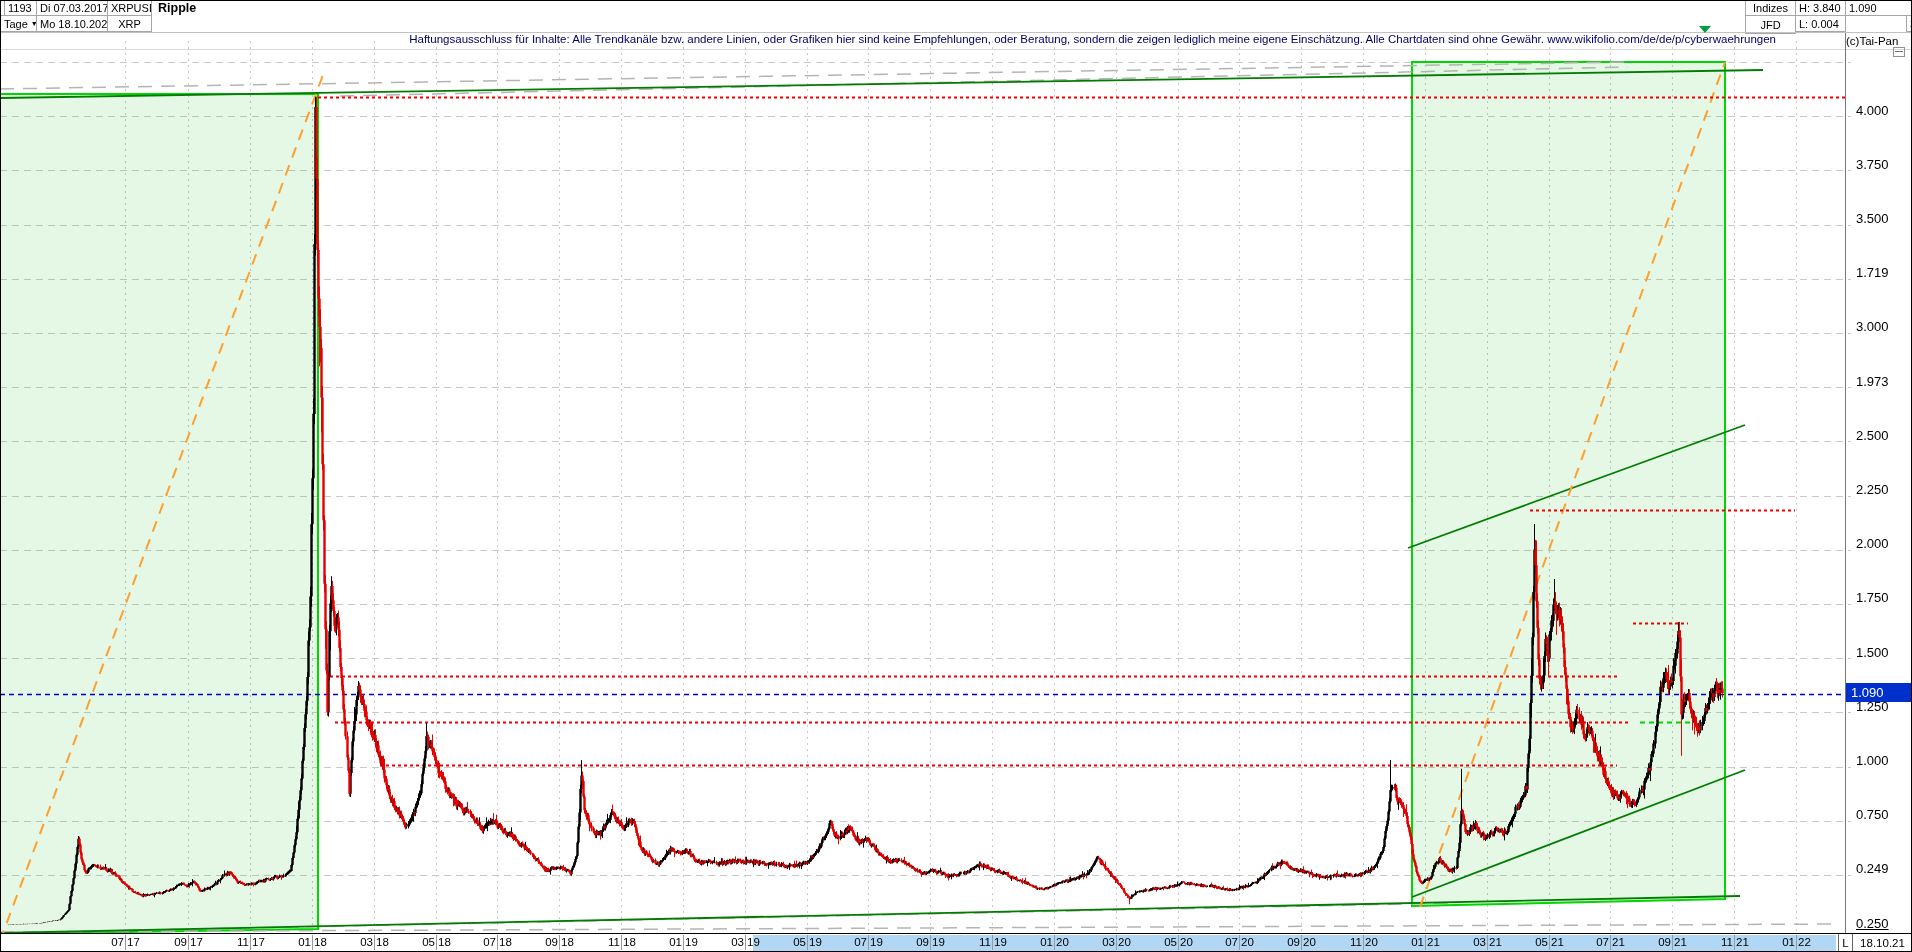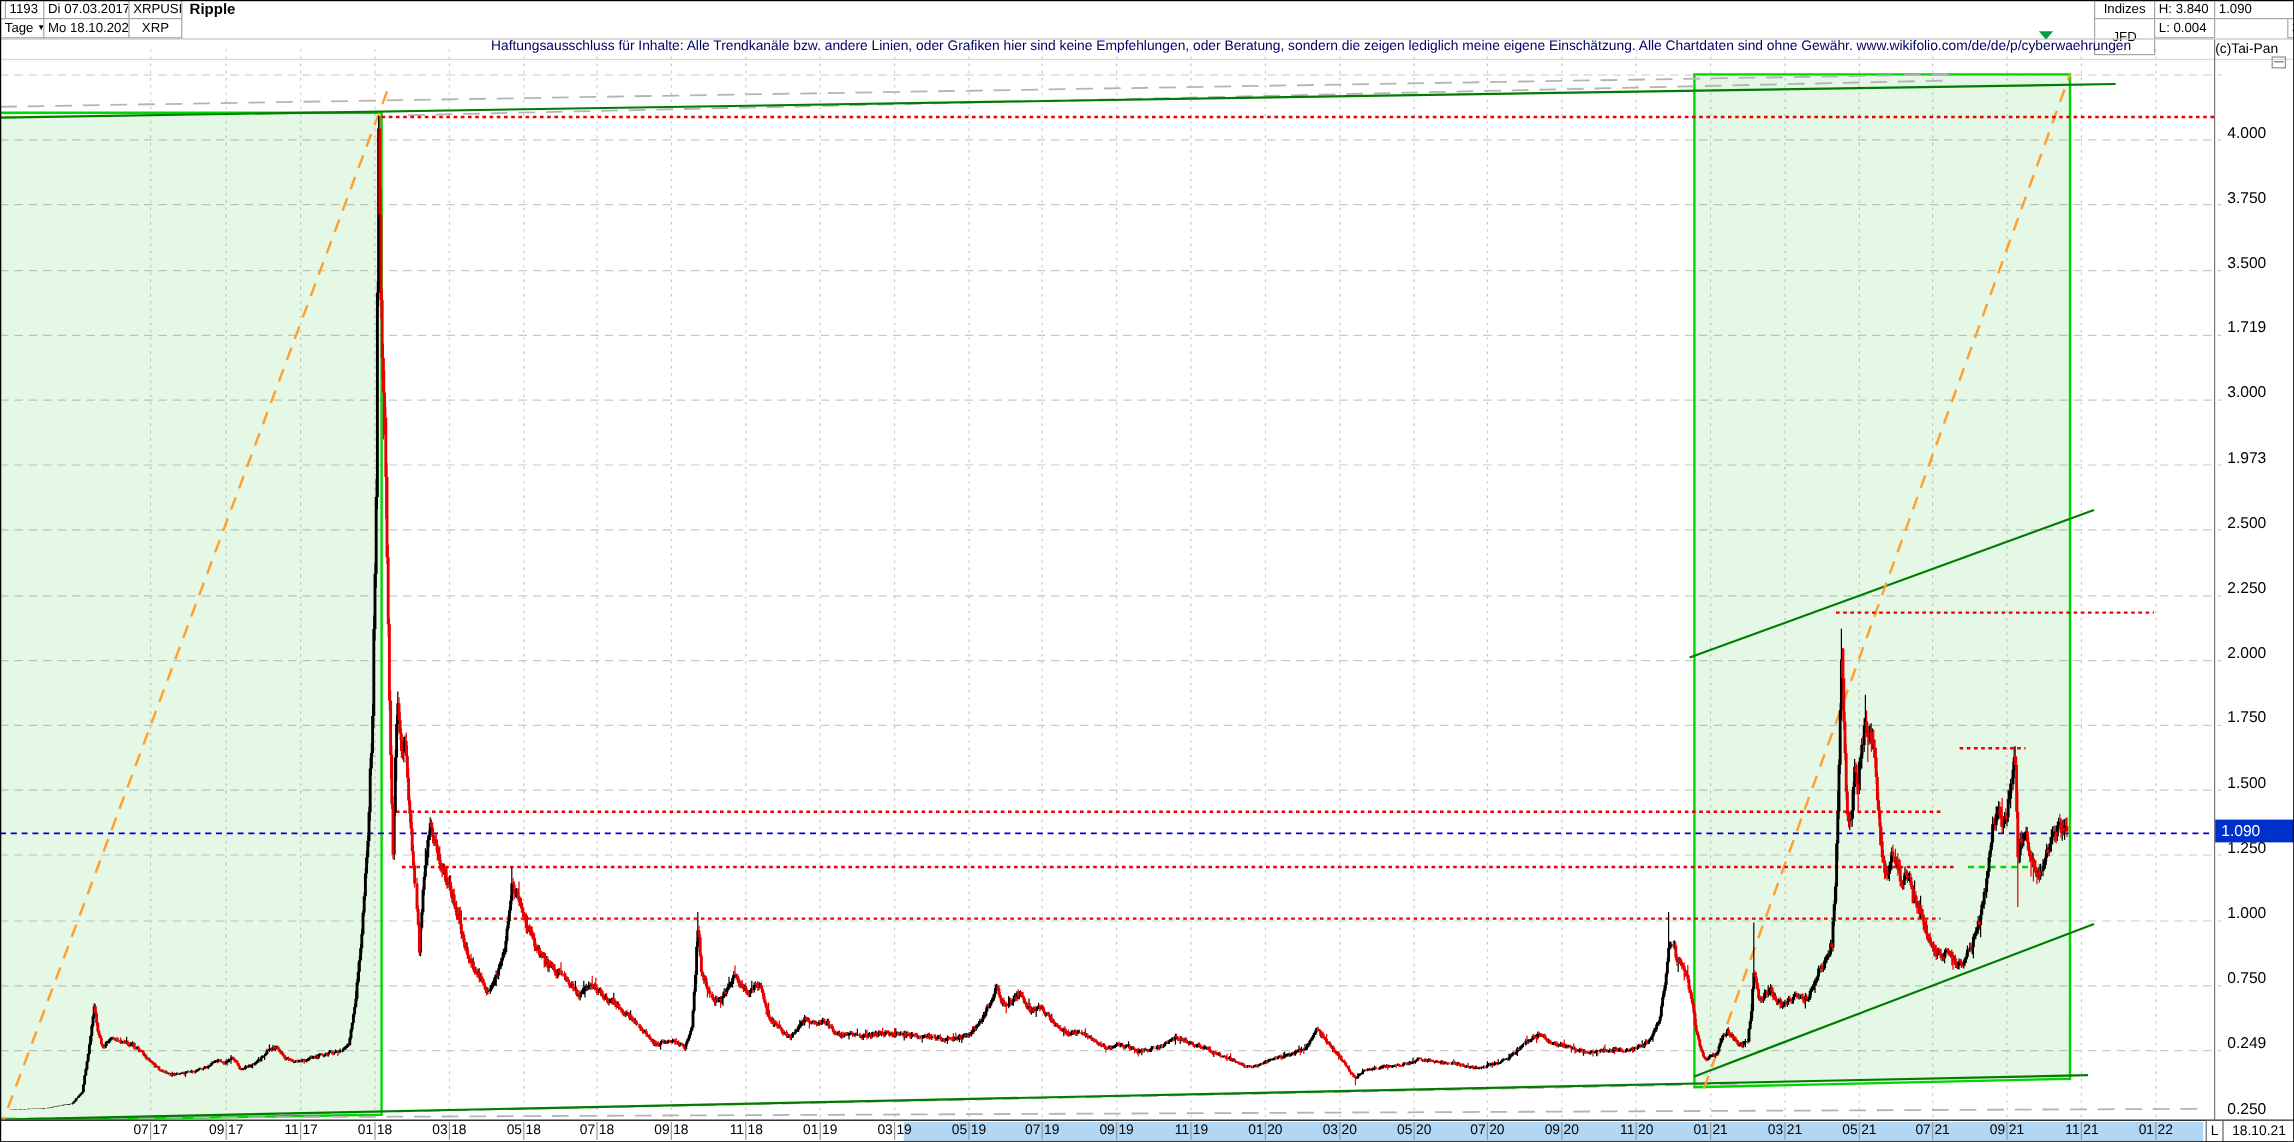--- a/index.html
+++ b/index.html
@@ -93,21 +93,21 @@
 <div class="hcell" style="left:0;top:15px;width:37px;height:17px">
   <span>Tage</span>
   <span class="arr">▼</span>
 </div>
 <div class="hcell" style="left:36px;top:15px;width:72px;height:17px">
   <span>Mo 18.10.2021</span>
 </div>
 <div class="hcell" style="left:107px;top:15px;width:45px;height:17px;justify-content:center">
   <span>XRP</span>
 </div>
-<div class="hcell" style="left:1745px;top:15px;width:51px;height:31px;justify-content:center">
+<div class="hcell" style="left:1745px;top:15px;width:51px;height:19px;justify-content:center">
   <span>JFD</span>
 </div>
 <div class="hcell" style="left:1795px;top:15px;width:51px;height:17px">
   <span>L: 0.004</span>
 </div>
 <div class="hcell" style="left:1906px;top:15px;width:67px;height:17px">
   <span>3658.6/1.090</span>
 </div>
 
 <div class="hline" style="left:0;top:32px;width:1912px"></div>
@@ -125,21 +125,21 @@
     <div class="ylab" style="top: 325.5px;">1.973</div>
     <div class="ylab" style="top: 379.7px;">2.500</div>
     <div class="ylab" style="top: 433.9px;">2.250</div>
     <div class="ylab" style="top: 488.1px;">2.000</div>
     <div class="ylab" style="top: 542.3px;">1.750</div>
     <div class="ylab" style="top: 596.5px;">1.500</div>
     <div class="ylab" style="top: 650.7px;">1.250</div>
     <div class="ylab" style="top: 704.9px;">1.000</div>
     <div class="ylab" style="top: 759.1px;">0.750</div>
     <div class="ylab" style="top: 813.3px;">0.249</div>
-    <div class="ylab" style="top: 867.5px;">0.250</div>
+    <div class="ylab" style="top: 867.5px; text-decoration: underline;">0.250</div>
   </div>
 <div id="pricetag" style="background: rgb(0, 48, 204); top: 683.388px;">1.090</div>
 <div id="taipan">(c)Tai-Pan</div>
 <div id="minbox">
     <span></span>
   </div>
 
 <div id="xaxis">
   <div id="xhl" style="left: 753px; width: 1083px; background: rgb(177, 215, 245);"></div>
   <div id="xlabels">

